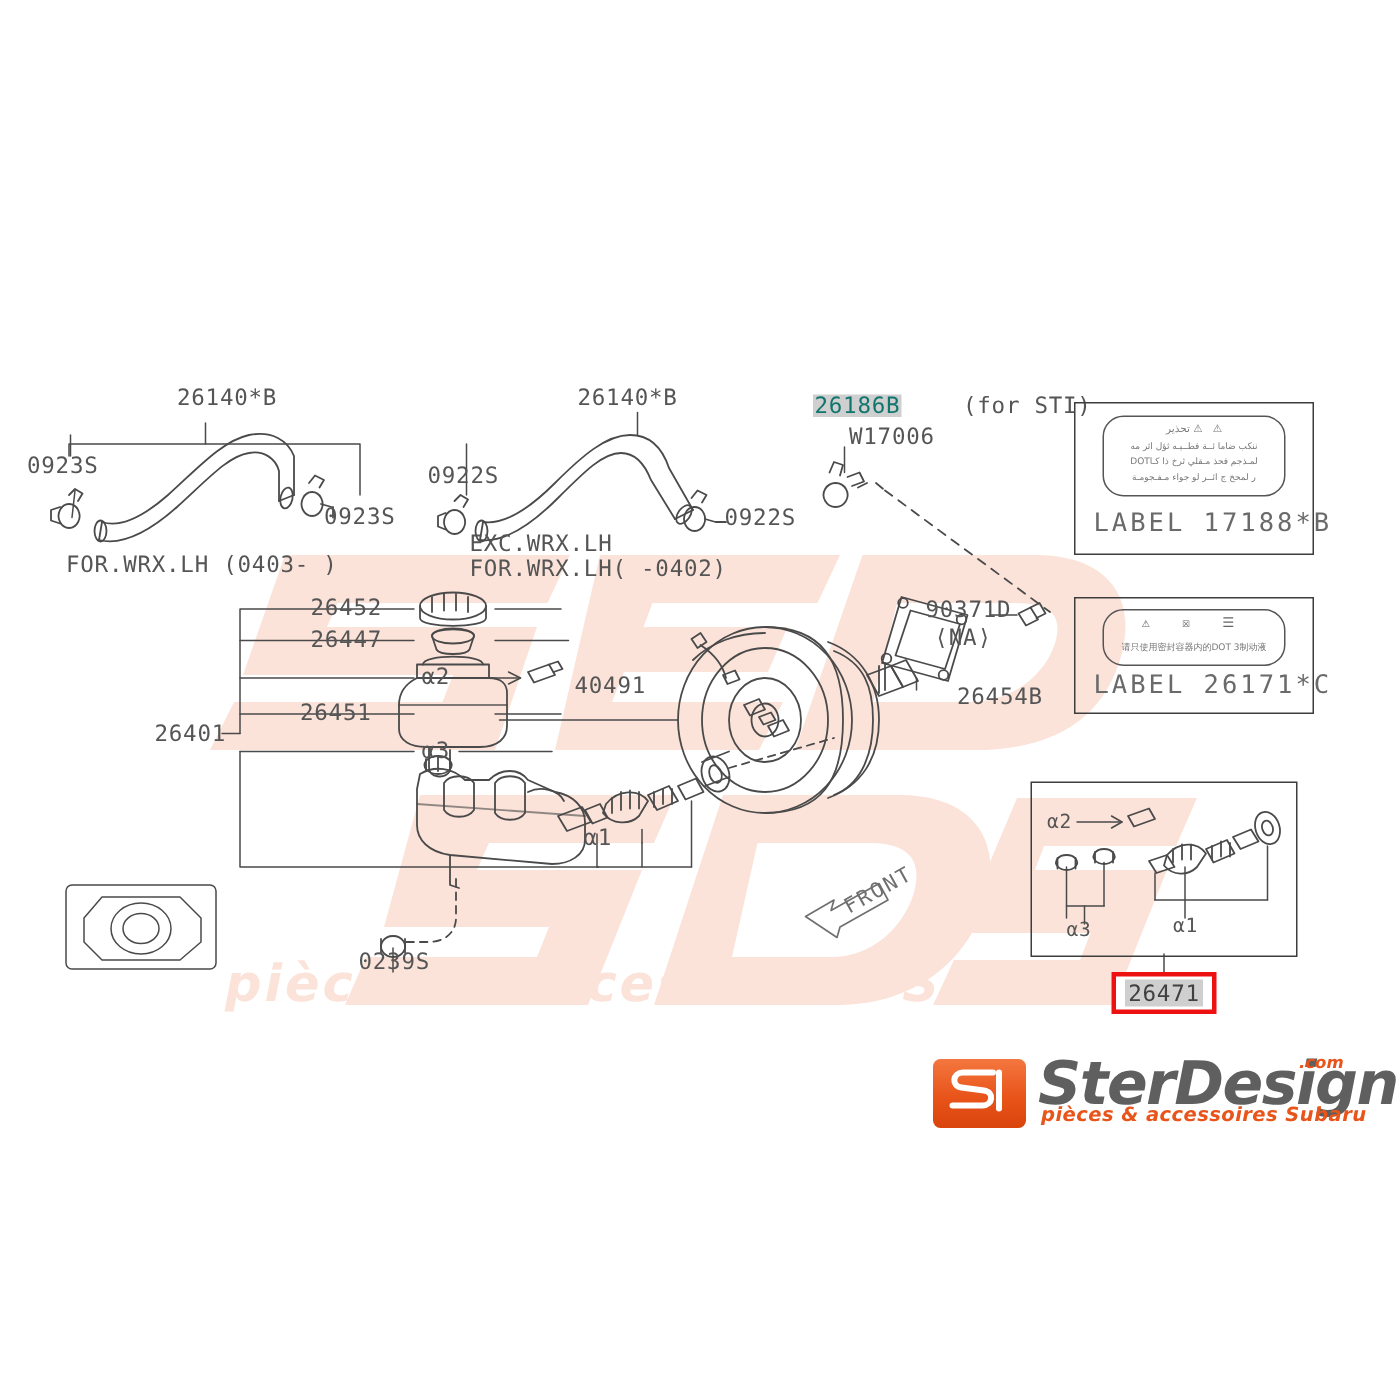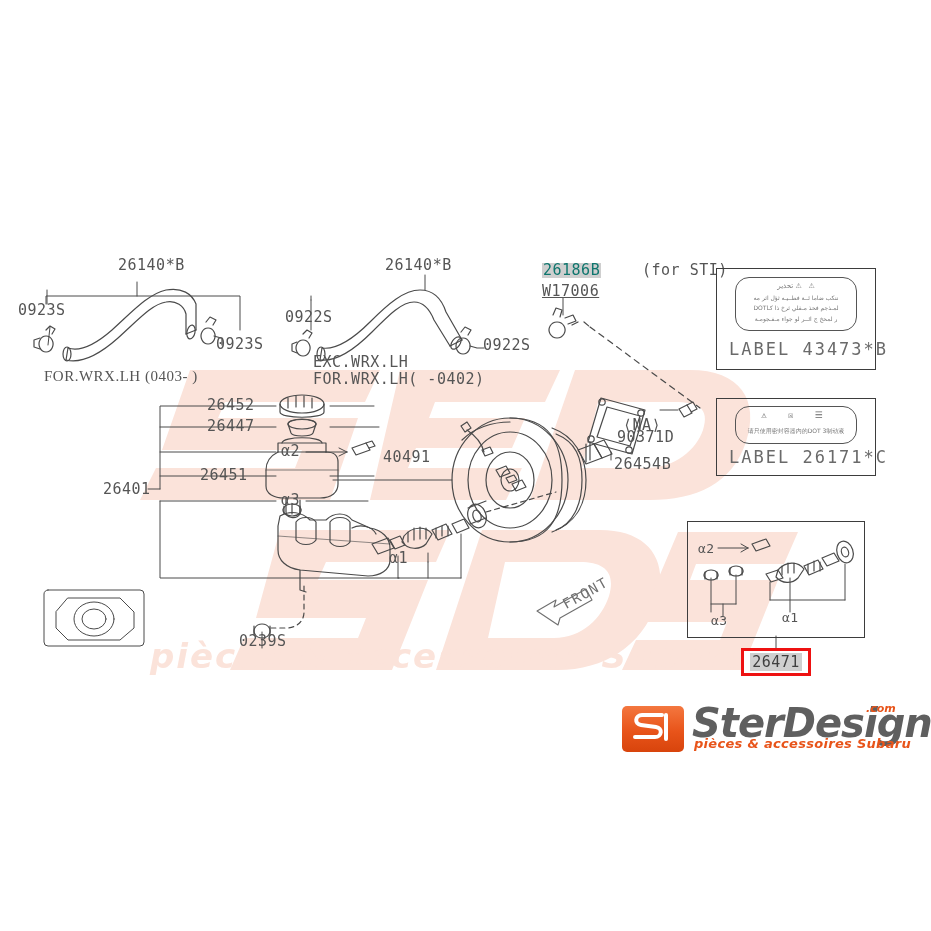--- a/index.html
+++ b/index.html
@@ -292,57 +292,57 @@
         <g transform="rotate(-29 585 592)" fill="#6f6f6f" stroke="none">
           <text x="560" y="598" font-size="14" font-family="DejaVu Sans Mono, monospace" letter-spacing="1.5">FRONT</text>
         </g>
       </g>
     </g>
   </svg>
 
   <div class="lbl" style="left:118px;top:258px;">26140*B</div>
   <div class="lbl" style="left:18px;top:303px;">0923S</div>
   <div class="lbl" style="left:216px;top:337px;">0923S</div>
-  <div class="lbl" style="left:44px;top:369px;font-family:Liberation Serif, serif;">FOR.WRX.LH (0403-      )</div>
+  <div class="lbl" style="left:44px;top:369px;">FOR.WRX.LH (0403-      )</div>
 
   <div class="lbl" style="left:385px;top:258px;">26140*B</div>
   <div class="lbl" style="left:285px;top:310px;">0922S</div>
   <div class="lbl" style="left:483px;top:338px;">0922S</div>
   <div class="lbl" style="left:313px;top:355px;">EXC.WRX.LH</div>
   <div class="lbl" style="left:313px;top:372px;">FOR.WRX.LH(      -0402)</div>
 
   <div class="lbl hl" style="left:542px;top:263px;">26186B</div>
   <div class="lbl" style="left:642px;top:263px;">(for STI)</div>
-  <div class="lbl" style="left:542px;top:284px;text-decoration:underline;">W17006</div>
+  <div class="lbl" style="left:566px;top:284px;">W17006</div>
 
   <div class="lbl" style="left:103px;top:482px;">26401</div>
   <div class="lbl" style="left:207px;top:398px;">26452</div>
   <div class="lbl" style="left:207px;top:419px;">26447</div>
   <div class="lbl" style="left:281px;top:444px;">α2</div>
   <div class="lbl" style="left:200px;top:468px;">26451</div>
   <div class="lbl" style="left:281px;top:493px;">α3</div>
   <div class="lbl" style="left:389px;top:551px;">α1</div>
 
   <div class="lbl" style="left:383px;top:450px;">40491</div>
-  <div class="lbl" style="left:566px;top:457px;padding-left:48px;">26454B</div>
-  <div class="lbl" style="left:617px;top:399px;margin-top:31px;">90371D</div>
+  <div class="lbl" style="left:590px;top:457px;padding-left:48px;">26454B</div>
+  <div class="lbl" style="left:617px;top:399px;">90371D</div>
   <div class="lbl" style="left:623px;top:418px;">⟨NA⟩</div>
   <div class="lbl" style="left:239px;top:634px;">0239S</div>
 
   <div class="framebox" style="left:716px;top:268px;width:158px;height:100px;">
     <div class="inner-rr" style="left:18px;top:8px;width:120px;height:52px;">
       <div class="cjk" style="position:absolute;left:0;top:2px;width:120px;text-align:center;
            font-size:6px;color:#777;line-height:1.8;direction:rtl;">
         <div style="font-size:7px;text-align:center;">⚠ &nbsp; <span>⚠   تحذير</span></div>
         <div>ننكب  ضاما ئــة  فطــيـه  ثؤل اثر مه</div>
         <div>لمـذجم  فحذ  مـقلي ثرخ ذا كـاDOT</div>
         <div>ر لمحخ ج ائــر لو  جواء مـفـجومـة</div>
       </div>
     </div>
-    <div class="framecap" style="left:12px;top:70px;">LABEL 43473*B</div>
+    <div class="framecap" style="left:12px;top:70px;">LABEL 17188*B</div>
   </div>
 
   <div class="framebox" style="left:716px;top:398px;width:158px;height:76px;">
     <div class="inner-rr" style="left:18px;top:7px;width:120px;height:36px;">
       <div style="position:absolute;left:0;top:3px;width:120px;text-align:center;
            font-size:9px;color:#666;letter-spacing:8px;">⚠  ☒  ☰</div>
       <div class="cjk" style="position:absolute;left:0;top:20px;width:120px;text-align:center;
            font-size:6px;color:#777;">请只使用密封容器内的DOT 3制动液</div>
     </div>
     <div class="framecap" style="left:12px;top:48px;">LABEL 26171*C</div>

